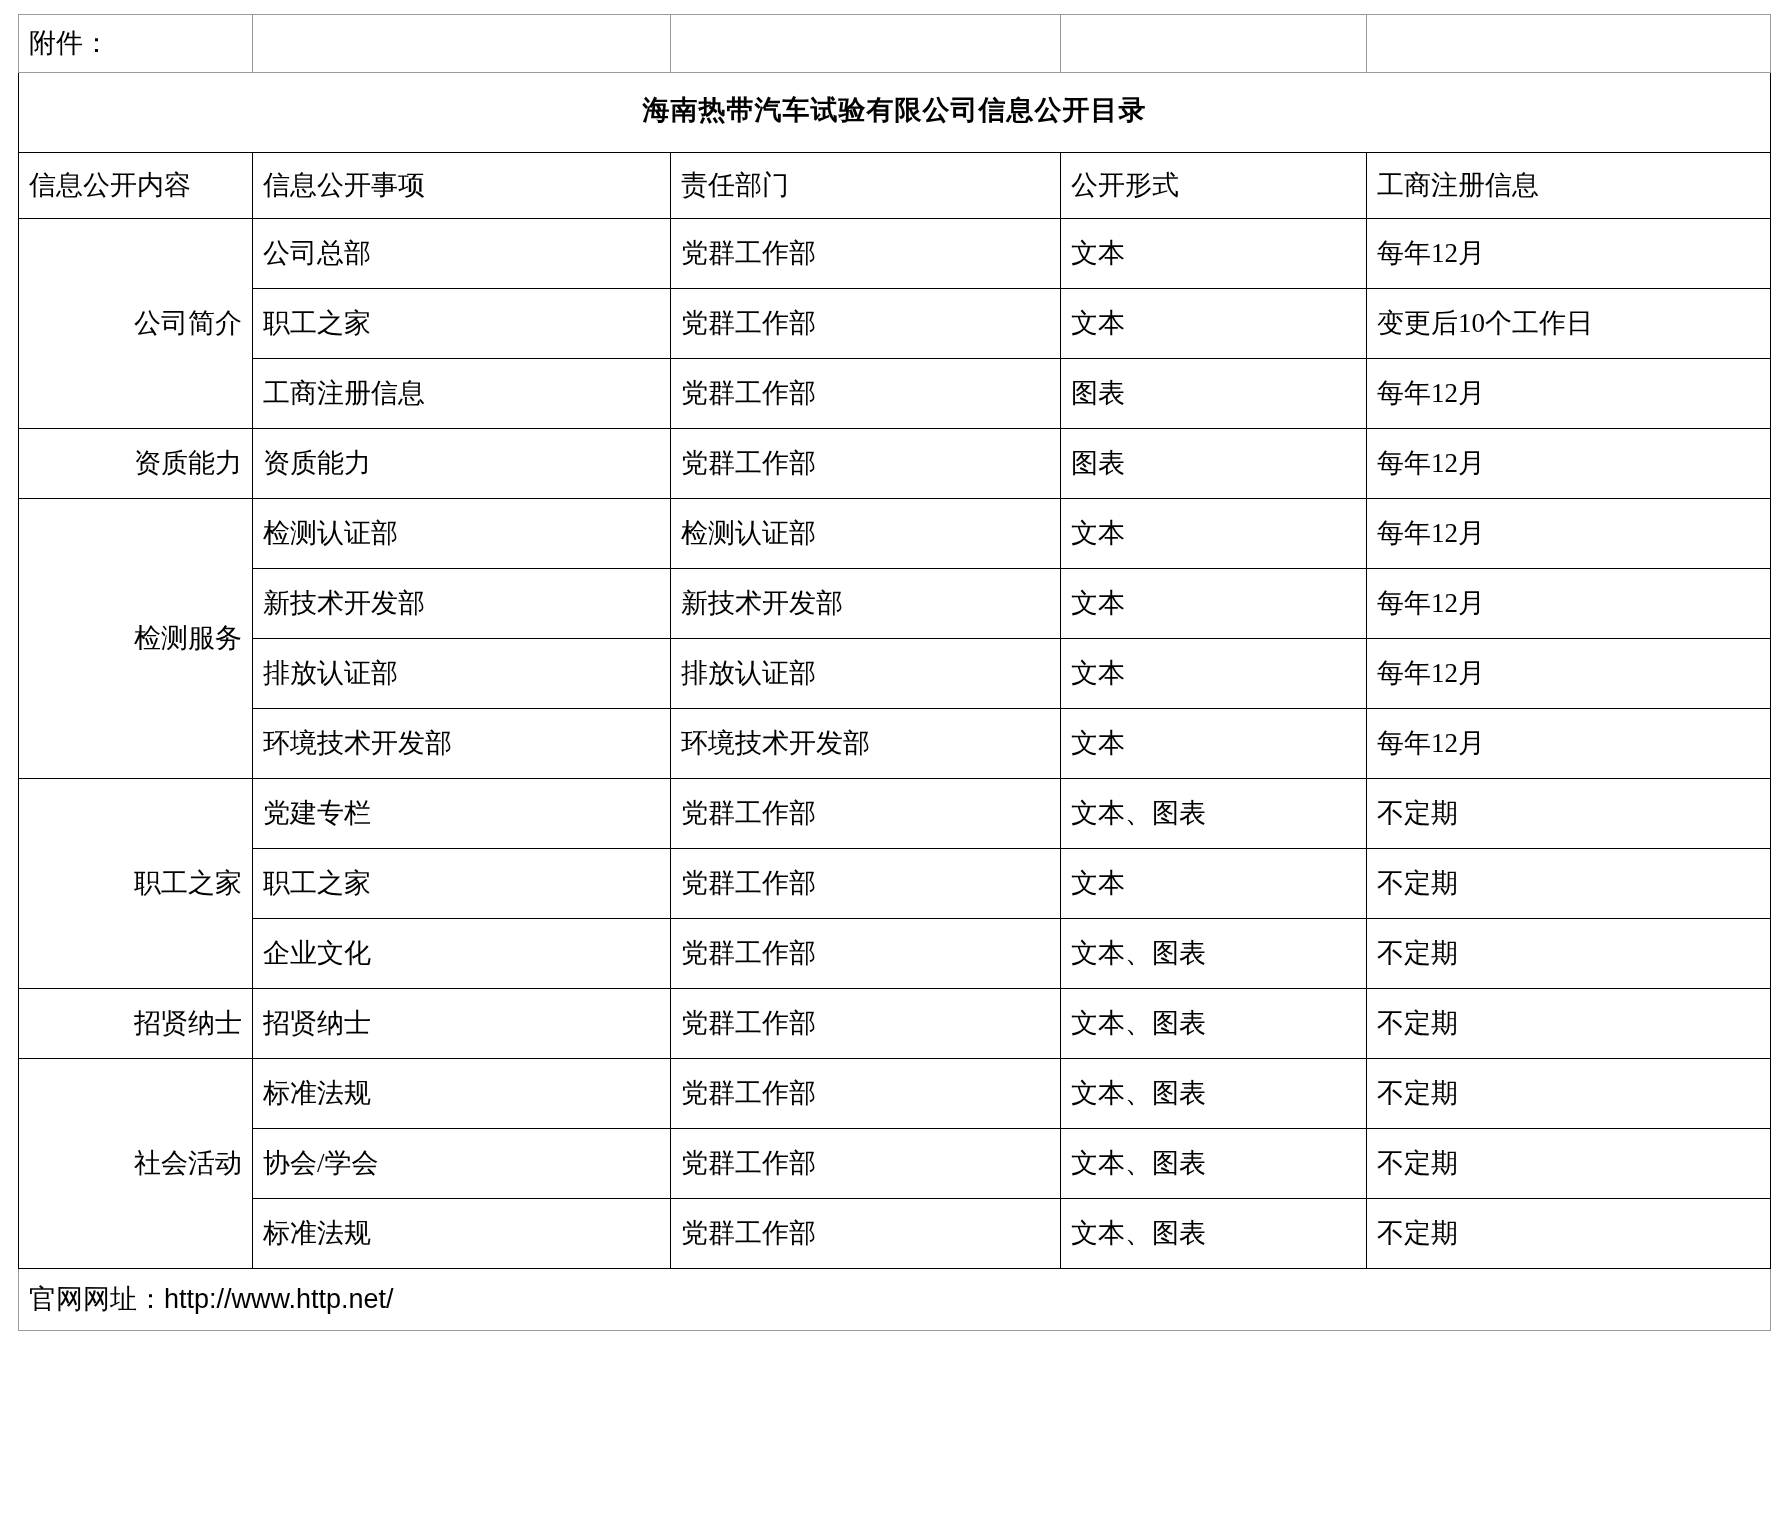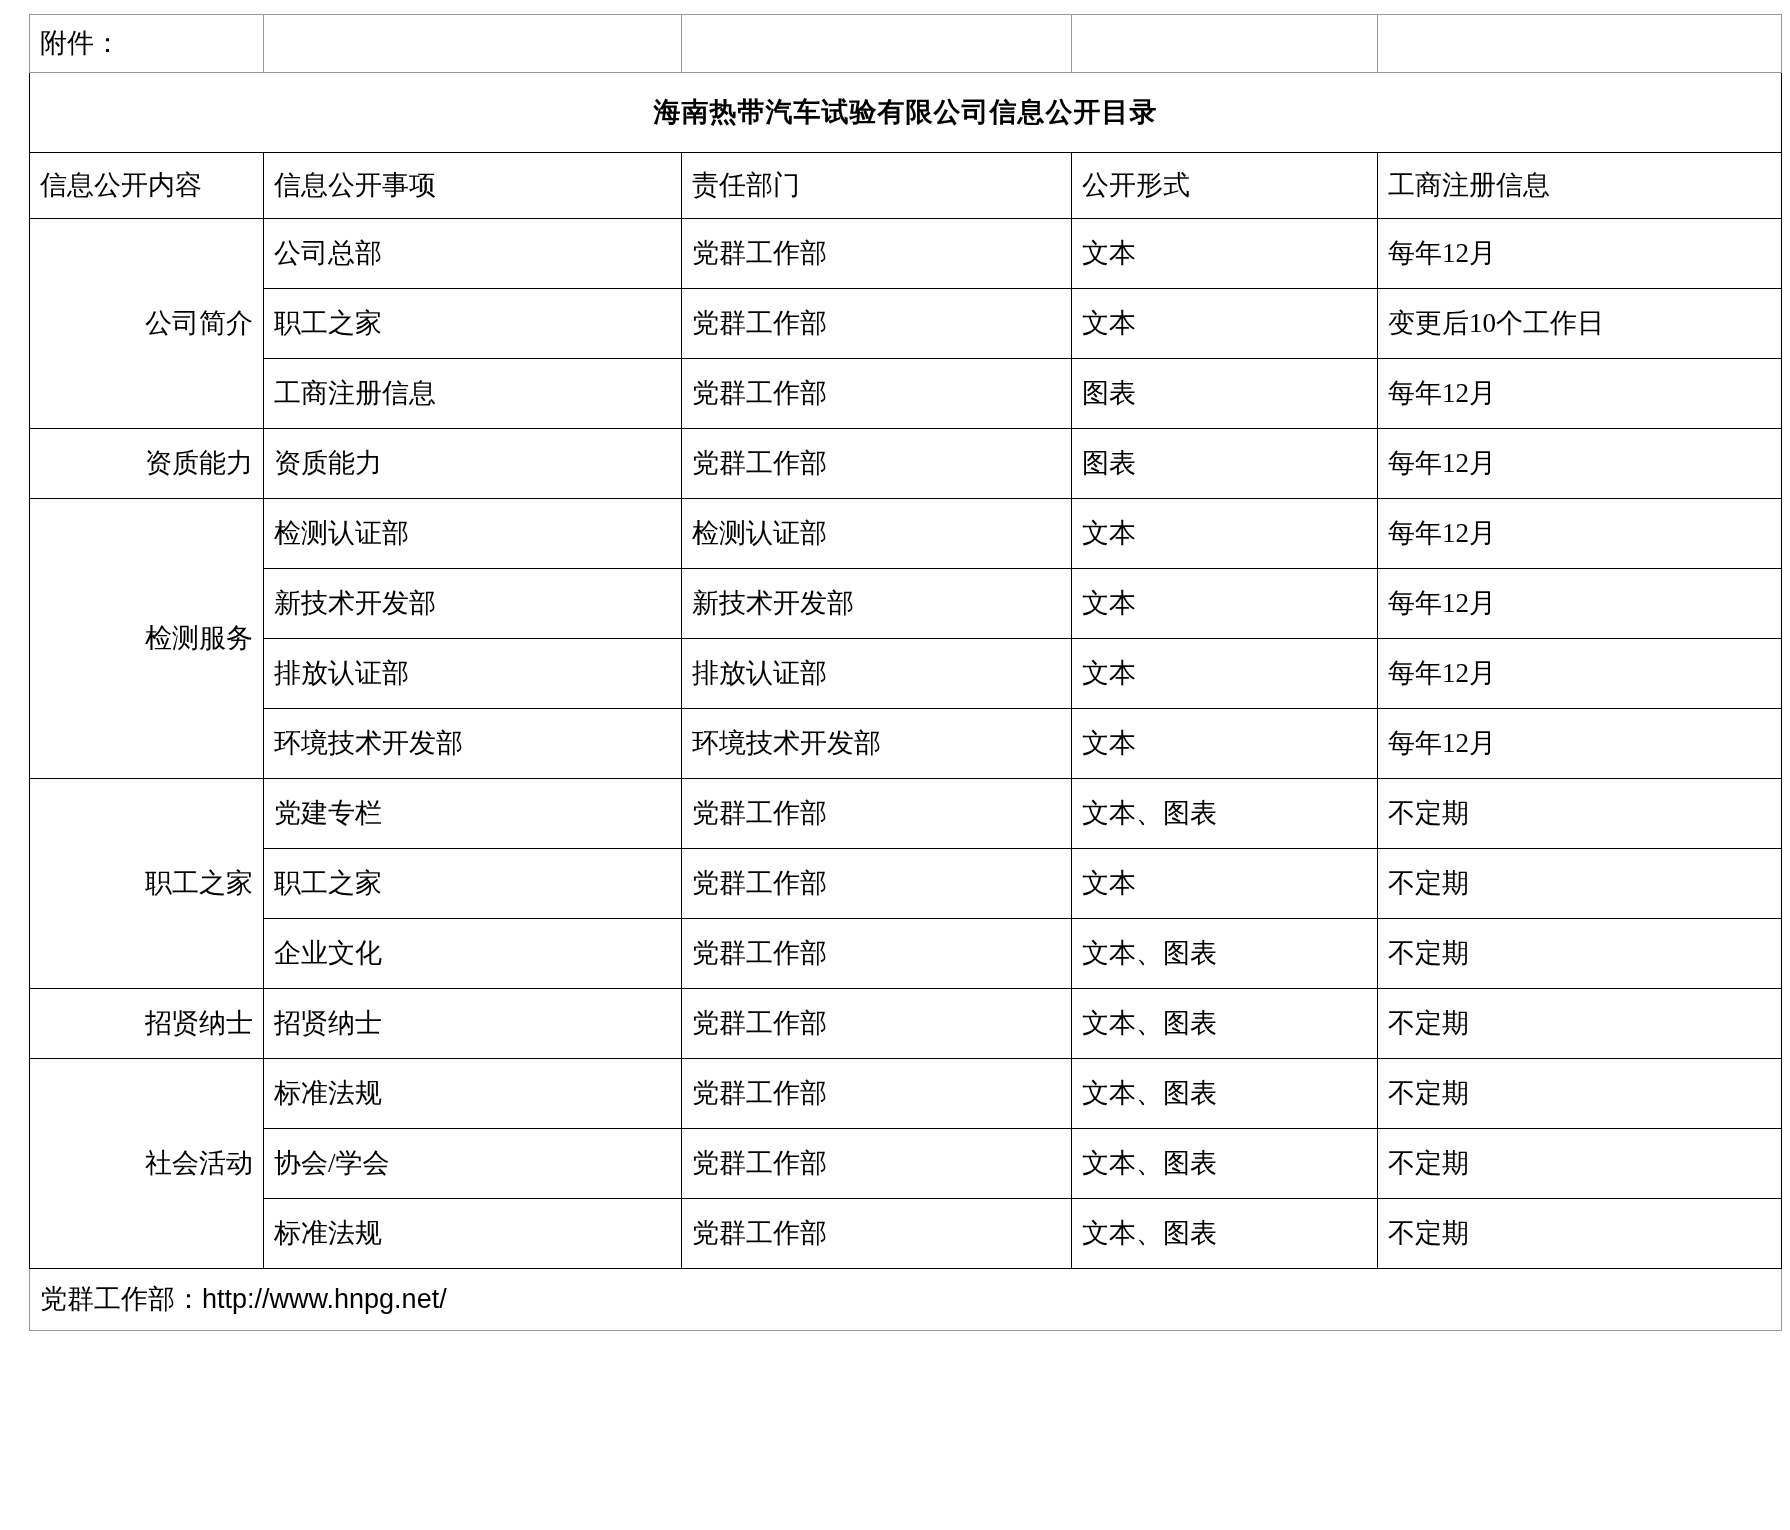--- a/index.html
+++ b/index.html
@@ -9,21 +9,21 @@
   }
   body {
     width: 1790px;
     height: 1530px;
     font-family: "Liberation Serif", "DejaVu Serif", serif;
     color: #000000;
     overflow: hidden;
   }
   .page {
     box-sizing: border-box;
-    padding: 14px 18px 0 29px;
+    padding: 14px 18px 0 18px;
     width: 1650px;
   }
   table.sheet {
     border-collapse: collapse;
     table-layout: fixed;
     width: 1752px;
   }
   table.sheet td {
     border: 1px solid #000000;
     vertical-align: middle;
@@ -53,21 +53,21 @@
     border: 1px solid #9a9a9a !important;
     font-family: "Liberation Sans", sans-serif;
     font-size: 27px;
     padding-left: 8px;
   }
 
   
   .title-cell {
     height: 80px;
     text-align: center;
-    font-family: Liberation Sans, sans-serif;
+    font-family: Liberation Mono, monospace;
     font-weight: bold;
     font-size: 46px;
     letter-spacing: 1px;
     padding: 4px 0 10px 0;
     border-top: 1px solid #9a9a9a !important;
     margin-left: 32px;
   }
 
   
   .hdr td {
@@ -224,17 +224,17 @@
         <td class="freq-cell">不定期</td>
       </tr>
       <tr class="body-row">
         <td class="item-cell">标准法规</td>
         <td class="dept-cell">党群工作部</td>
         <td class="form-cell">文本、图表</td>
         <td class="freq-cell">不定期</td>
       </tr>
 
       <tr>
-        <td class="footer-cell" colspan="5">党群工作部：http://www.hnpg.net/</td>
+        <td class="footer-cell" colspan="5">官网网址：http://www.http.net/</td>
       </tr>
     </tbody>
   </table>
 </div>
 
 </body></html>

